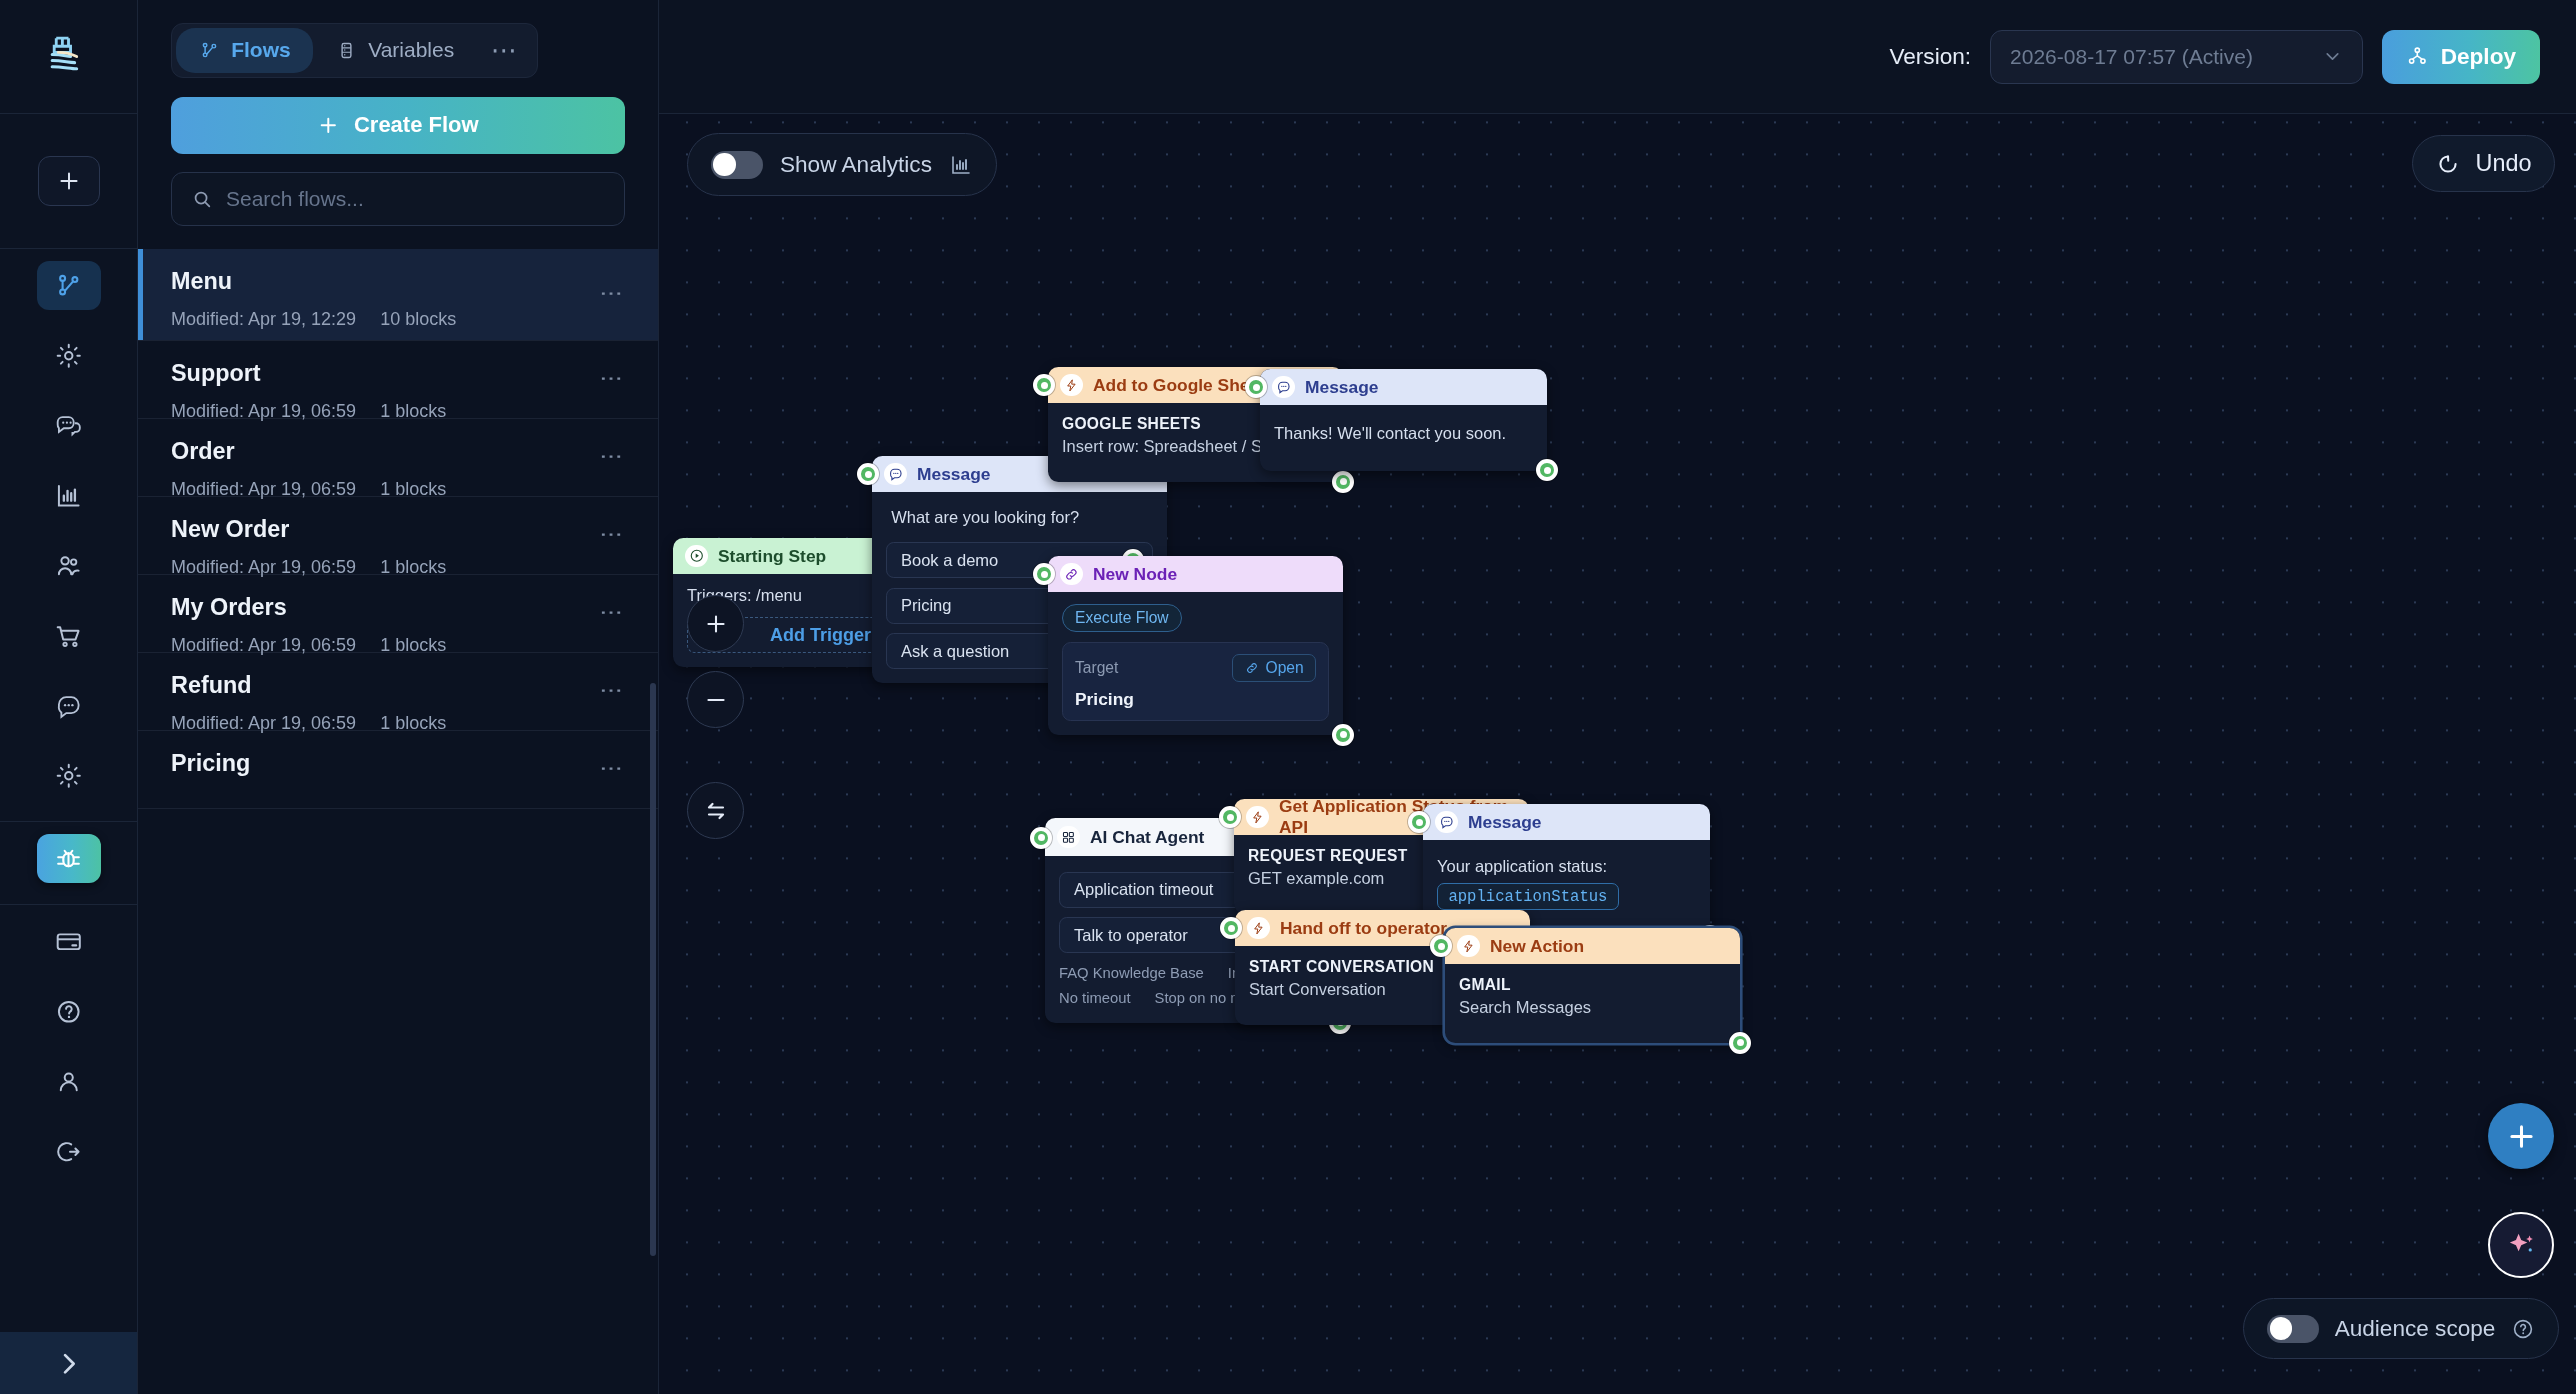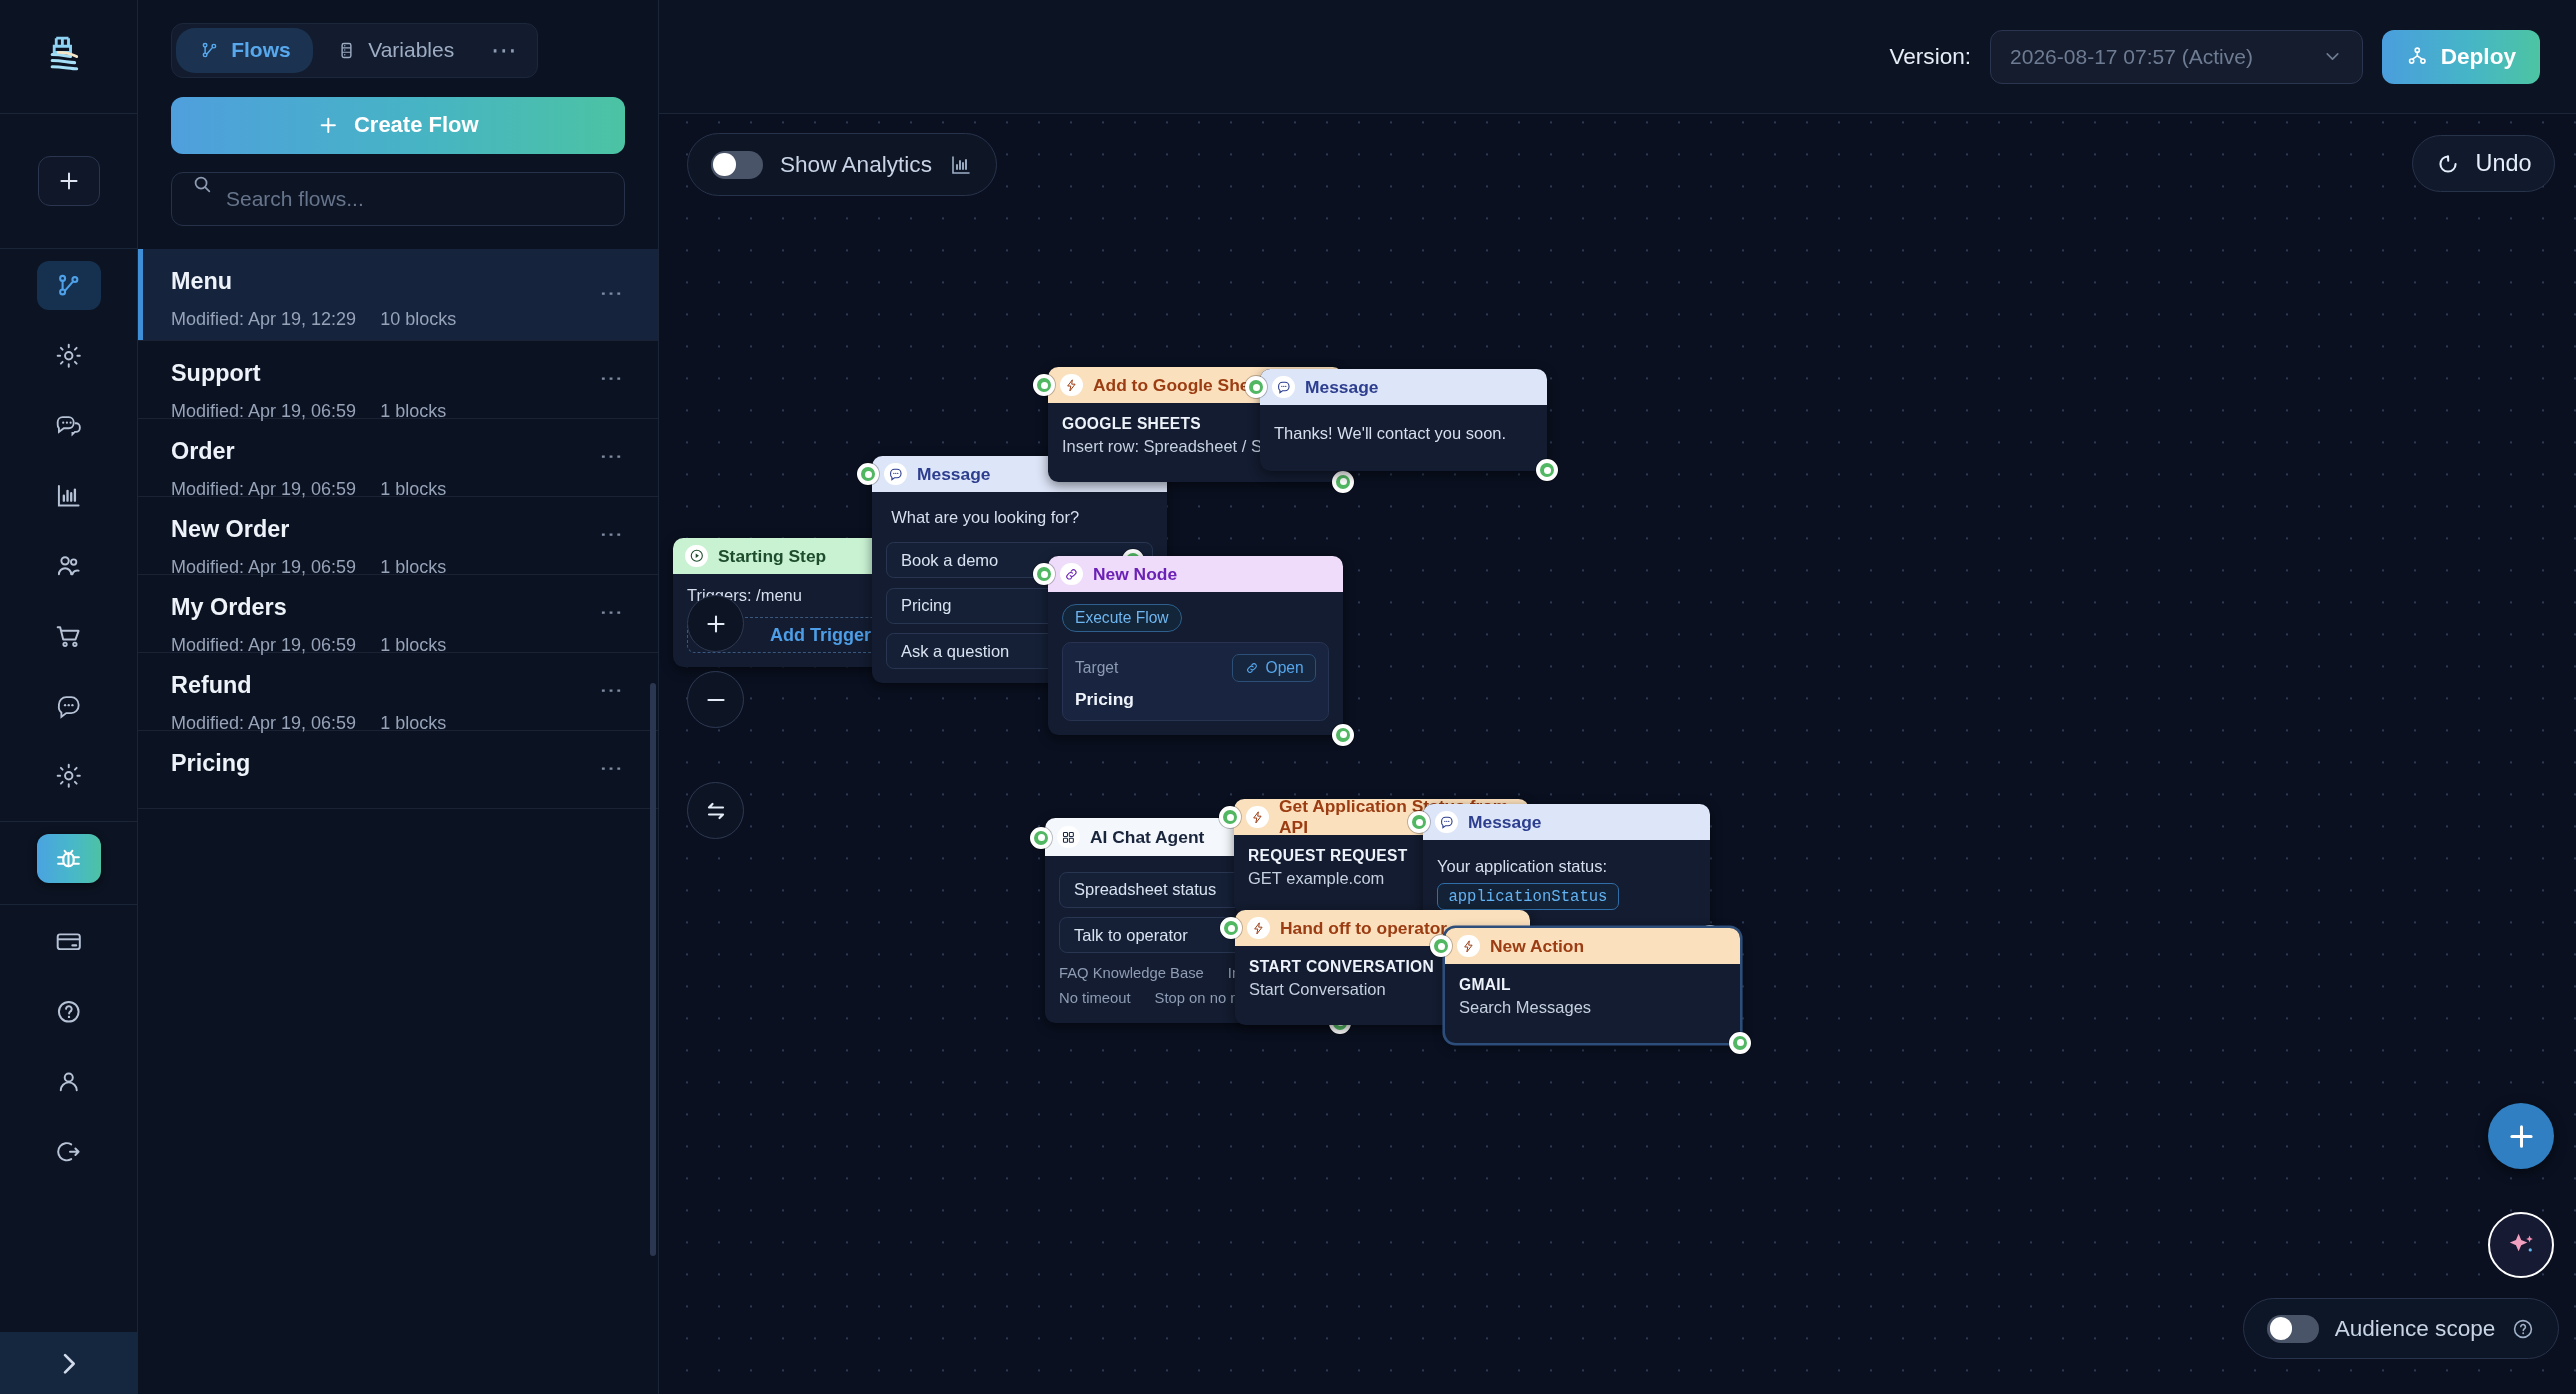--- a/index.html
+++ b/index.html
@@ -87,21 +87,21 @@
     width: 100%; height: 57px; border-radius: 12px; border: none;
     background: linear-gradient(90deg,#4f9fdd 0%, #47b3c6 52%, #4cc3a3 100%);
     color: #fff; font-size: 22px; font-weight: 600;
     display: flex; align-items: center; justify-content: center; gap: 14px;
     font-family: "Liberation Sans", sans-serif;
   }
   .sb-search-wrap { padding: 18px 33px 22.6px 33px; }
   .sb-search {
     width: 100%; height: 54px; border-radius: 12px;
     border: 0.9px solid #26324a; background: #0d1524;
-    display: flex; gap: 13px; padding: 0 19px;
+    display: flex; align-items: center; gap: 13px; padding: 0 19px;
   }
   .sb-search input {
     flex: 1; background: transparent; border: none; outline: none;
     color: #cfd9e8; font-size: 21px; font-family: "Liberation Sans", sans-serif;
   }
   .sb-search input::placeholder { color: #66748c; }
 
   .sb-list { flex: 1 1 auto; overflow: hidden; position: relative; }
   .flow-item {
     position: relative; height: 78px; padding: 19px 45px 0 33px;
@@ -669,21 +669,21 @@
               <rect x="4" y="4" width="6.5" height="6.5" rx="1.3" stroke="#18253c" stroke-width="1.7"></rect>
               <rect x="13.5" y="4" width="6.5" height="6.5" rx="1.3" stroke="#18253c" stroke-width="1.7"></rect>
               <rect x="4" y="13.5" width="6.5" height="6.5" rx="1.3" stroke="#18253c" stroke-width="1.7"></rect>
               <rect x="13.5" y="13.5" width="6.5" height="6.5" rx="1.3" stroke="#18253c" stroke-width="1.7"></rect>
             </svg>
         </span>
         <span>AI Chat Agent</span>
       </div>
       <div class="node-body" style="padding:10.4px 14px 17.4px 14px;">
         <div class="opt" style="margin-top:5.2px;">
-          <span>Spreadsheet status</span>
+          <span>Application timeout</span>
           <span class="port opt-p"></span>
         </div>
         <div class="opt">
           <span>Talk to operator</span>
           <span class="port opt-p"></span>
         </div>
         <div class="tagline">
           <span>FAQ Knowledge Base</span>
           <span>Intents + Chat</span>
         </div>

